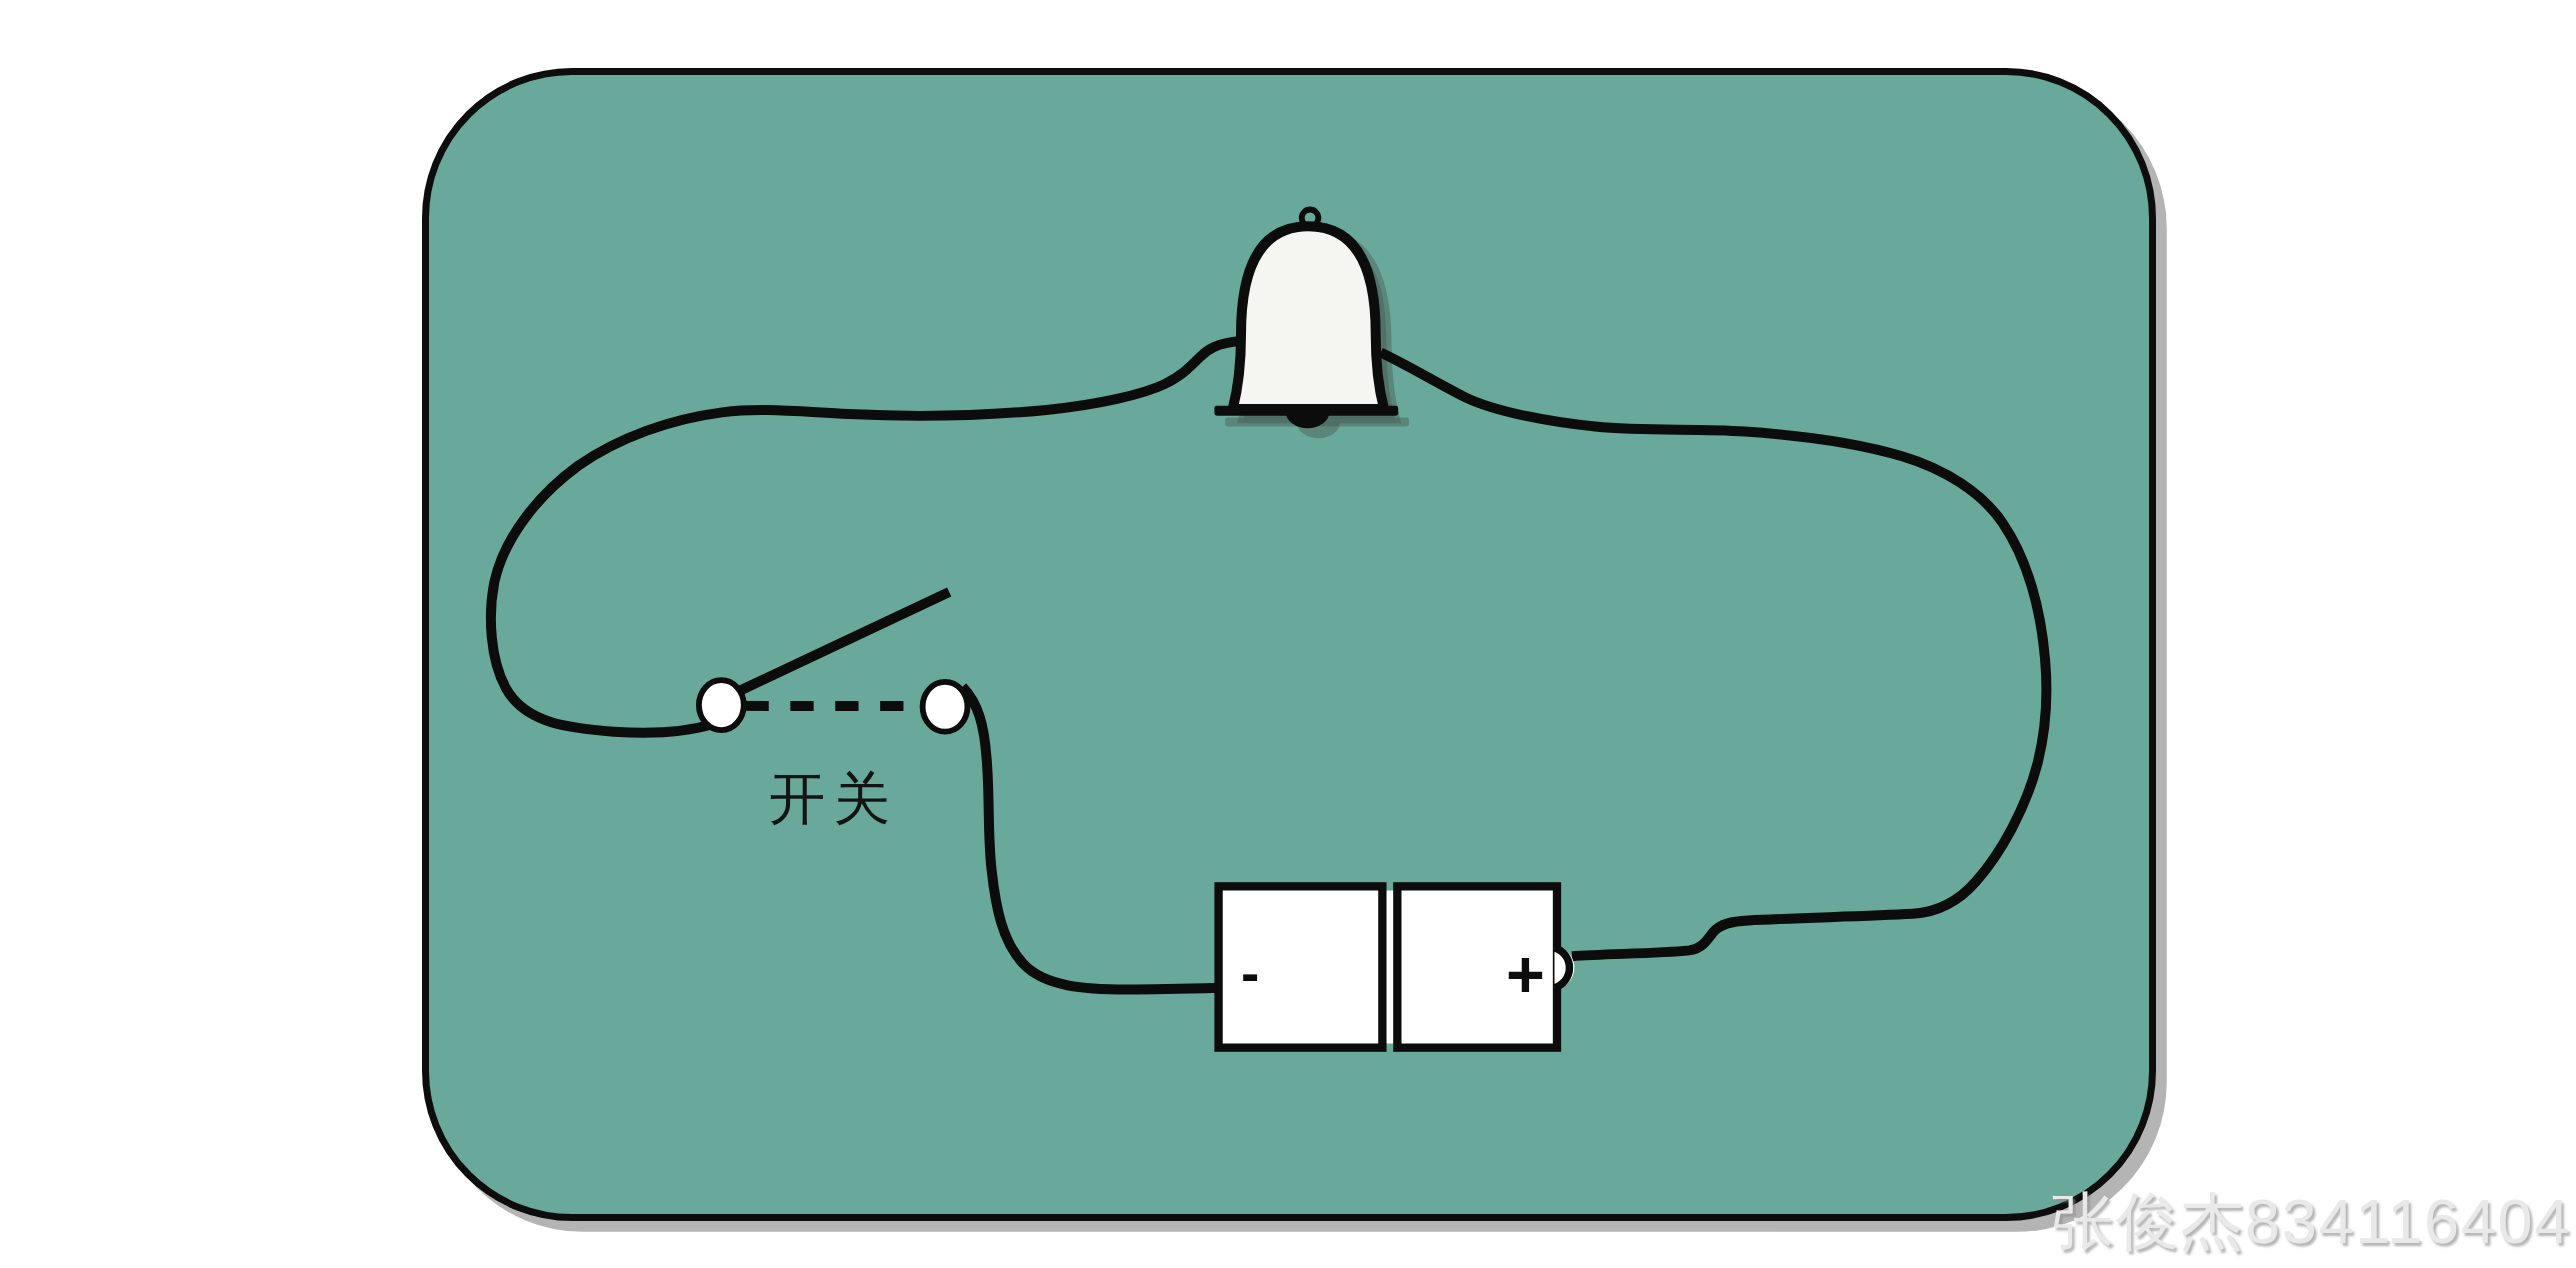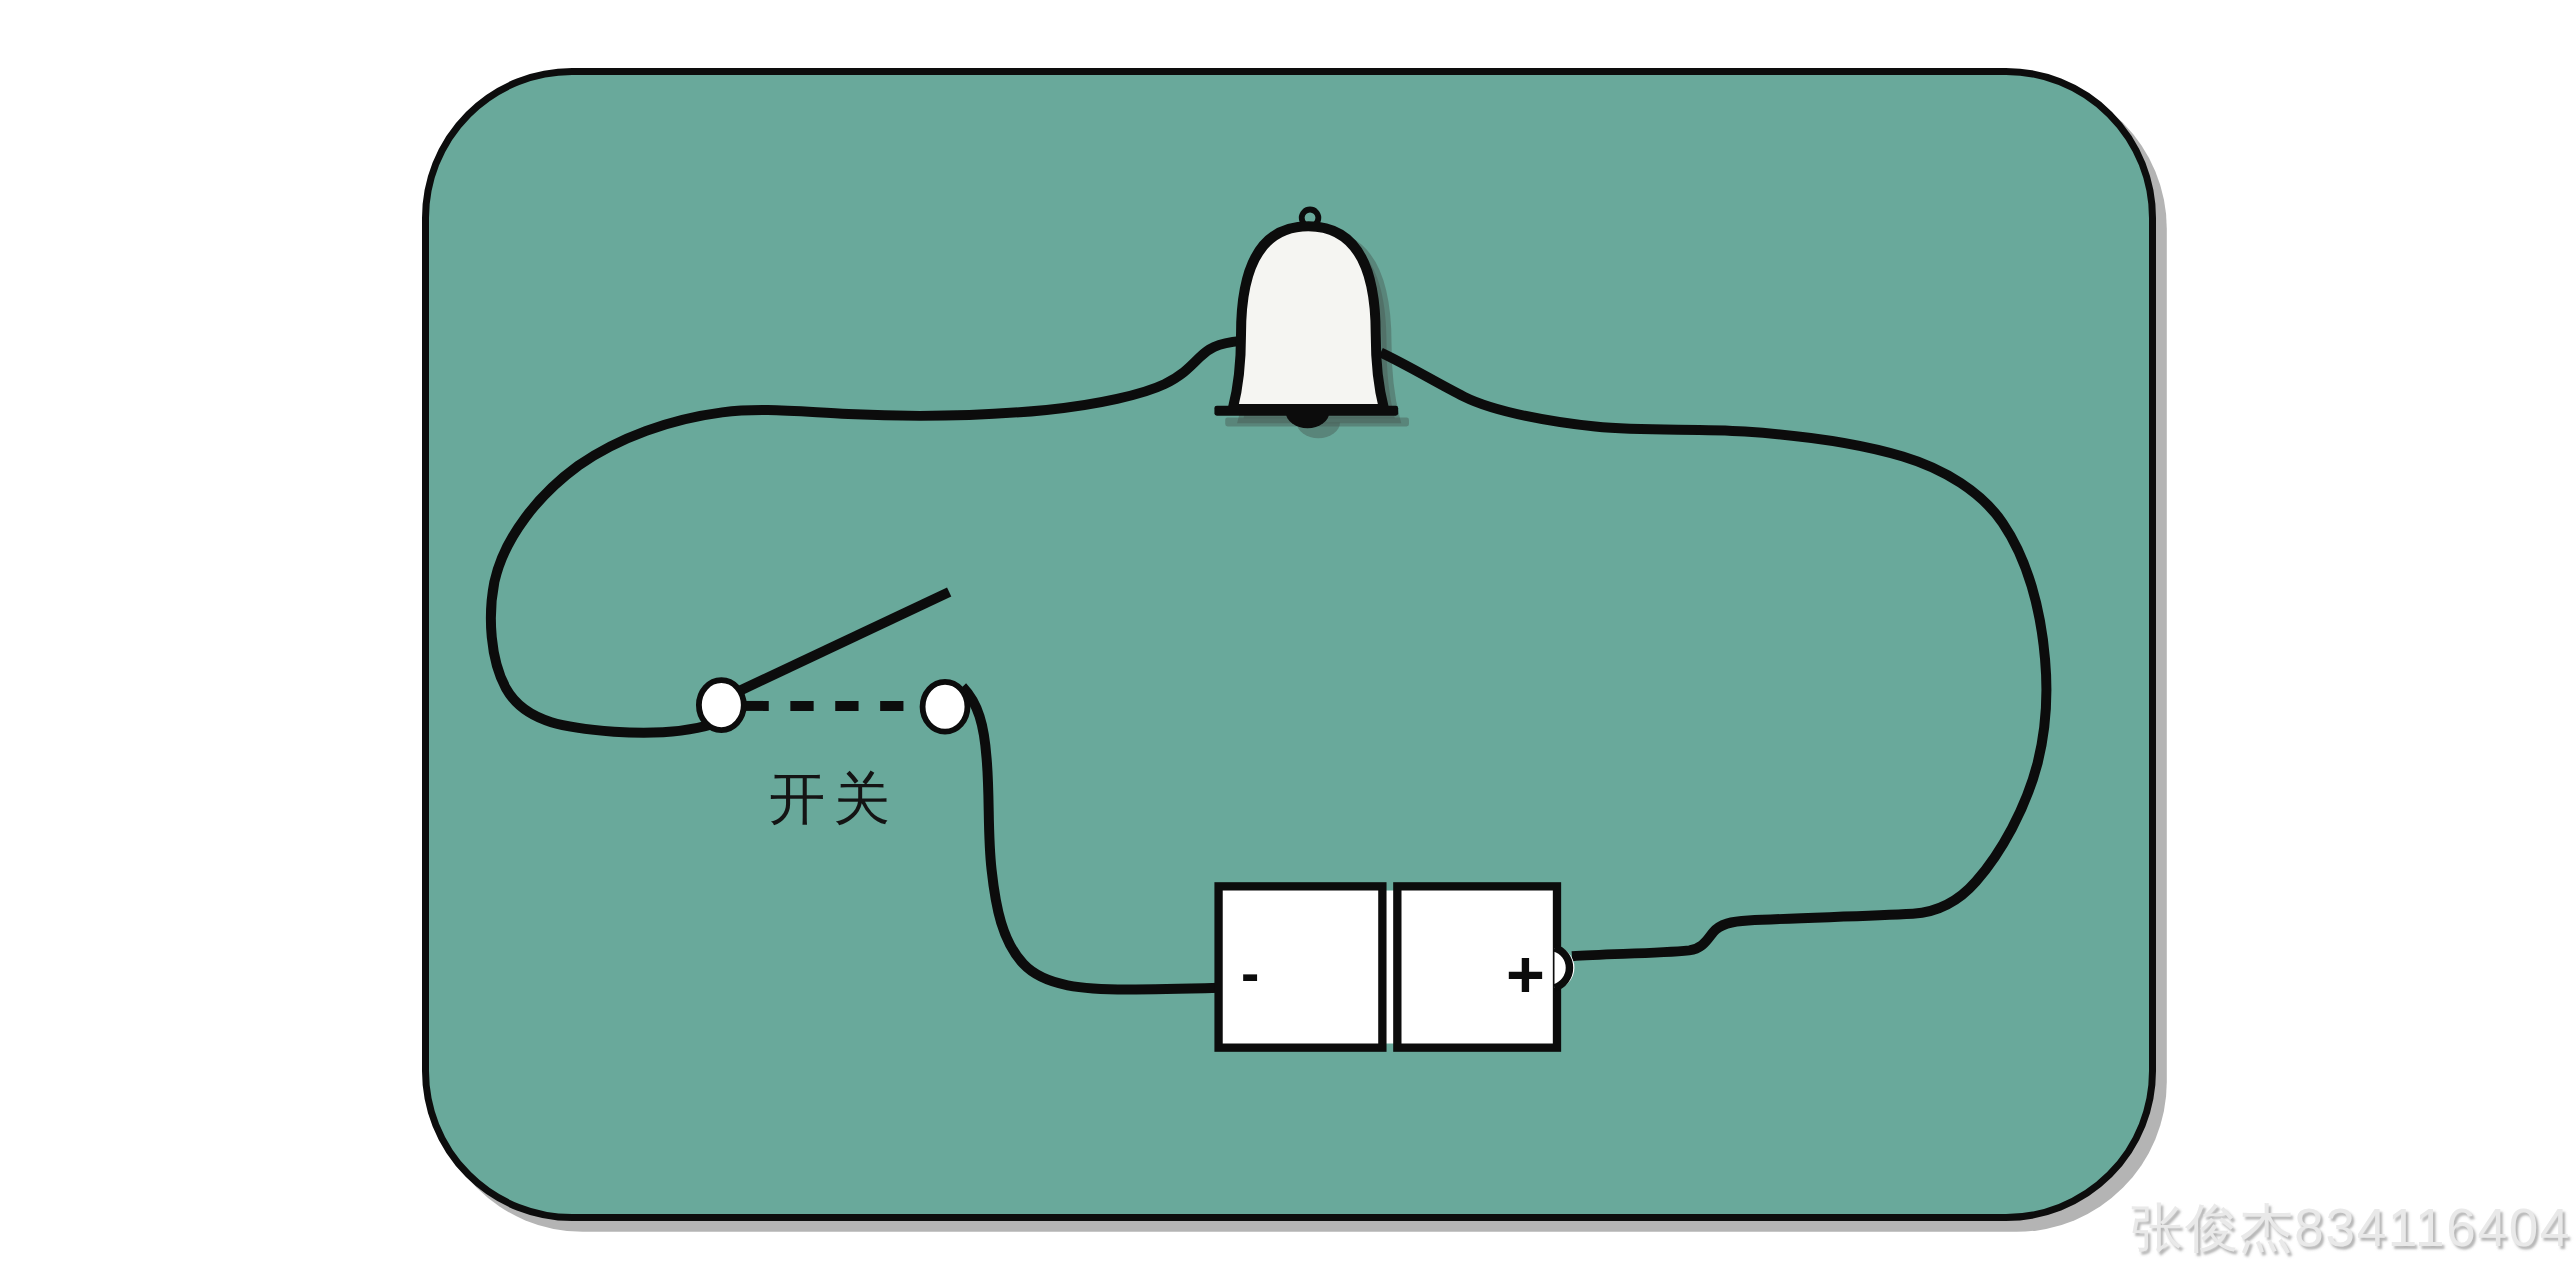--- a/index.html
+++ b/index.html
@@ -16,21 +16,21 @@
     border-radius:150px;
     box-shadow:10.8px 10.8px 0 0 #b4b4b4;
     z-index:1;
   }
   svg.diagram{position:absolute;left:0;top:0;z-index:2;}
   .wire{fill:none;stroke:#0c0c0c;stroke-width:12;stroke-linejoin:round;}
   .label-cjk{font-family:"Liberation Sans","DejaVu Sans",sans-serif;font-size:68px;letter-spacing:10px;fill:#141414;}
   .term-label{font-family:"Liberation Sans","DejaVu Sans",sans-serif;font-weight:bold;fill:#0c0c0c;}
   .watermark{
     position:absolute;right:5px;bottom:3.3px;z-index:5;
-    font-size:53px;font-weight:400;letter-spacing:1.7px;white-space:nowrap;
+    font-size:63px;font-weight:400;letter-spacing:1.7px;white-space:nowrap;
     color:#e9e9e9;text-shadow:2.5px 3.3px 2.5px rgba(140,140,140,0.65);
   }
 </style>
 </head>
 <body>
 
 <div class="canvas">
 
   <div class="board"></div>
 

